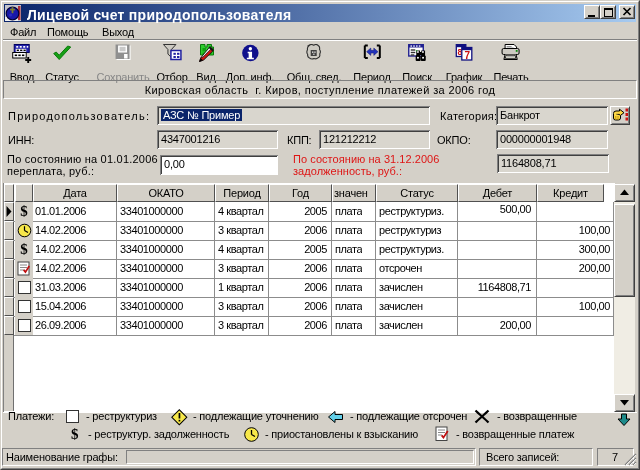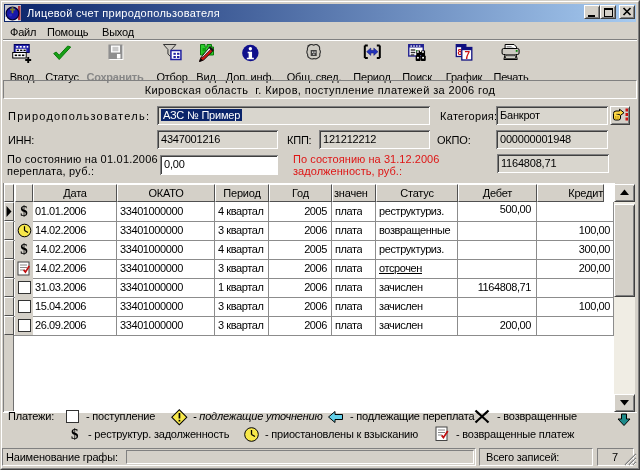--- a/index.html
+++ b/index.html
@@ -20,21 +20,21 @@
 <svg width="16" height="16">
 <rect x="0" y="0" width="16" height="16" fill="#c4c4cc"></rect>
 <rect x="13" y="1" width="2.5" height="14" fill="#b03038"></rect>
 <rect x="0" y="12" width="13" height="4" fill="#f2f2f2"></rect>
 <circle cx="7.5" cy="8.5" r="6.3" fill="#1818a8"></circle>
 <circle cx="7.5" cy="8.5" r="6.3" fill="none" stroke="#000038" stroke-width="1.2"></circle>
 <rect x="6.6" y="2.2" width="1.8" height="6" fill="#7e7e2e"></rect>
 <rect x="5" y="3.8" width="5" height="1.6" fill="#7e7e2e"></rect>
 <circle cx="5.5" cy="10" r="1.6" fill="#2a2ac0"></circle>
 </svg></div>
-<div class="abs" style="left:27px;top:7px;color:#fff;font-weight:normal;font-size:11px;letter-spacing:0.28px;">Лицевой счет природопользователя</div>
+<div class="abs" style="left:27px;top:7px;color:#fff;font-weight:bold;font-size:14px;letter-spacing:0.28px;">Лицевой счет природопользователя</div>
 
 <div class="abs raise" style="left:584px;top:5px;width:16px;height:14px;background:#D4D0C8;">
     <div class="abs" style="left:3px;top:9px;width:7px;height:2px;background:#000;"></div>
   </div>
 <div class="abs raise" style="left:600px;top:5px;width:16px;height:14px;background:#D4D0C8;">
     <div class="abs" style="left:3px;top:2px;width:9px;height:9px;border:1px solid #000;border-top:2px solid #000;"></div>
   </div>
 <div class="abs raise" style="left:619px;top:5px;width:16px;height:14px;background:#D4D0C8;">
 <svg width="14" height="12">
       <path d="M3.5 2 L10.5 9 M10.5 2 L3.5 9" stroke="#000" stroke-width="1.7"></path>
@@ -74,21 +74,21 @@
 
 <div class="tb" style="left:62px;">
     <div class="ic">
 <svg width="22" height="19" style="margin-top:1px;">
         <path d="M2.5 9.5 L8 15.5 L19.5 3 L16.5 2 L8 11.2 L5 8 Z" fill="#16A016" stroke="#0c7a0c" stroke-width="1"></path>
       </svg>
 </div>
     <div class="lb">Статус</div>
   </div>
 
-<div class="tb" style="left:115px;color:#878787;font-weight:bold;">
+<div class="tb" style="left:123px;color:#878787;">
     <div class="ic">
 <svg width="18" height="19" style="margin-top:2px;">
 <rect x="3" y="1.5" width="14" height="14.5" fill="#fff"></rect>
 <rect x="2" y="0.5" width="14" height="14.5" fill="#8F8F8F"></rect>
 <rect x="4.5" y="1.5" width="9" height="7" fill="#fff"></rect>
 <rect x="6" y="2.8" width="6" height="4.5" fill="#c9c9c9"></rect>
 <rect x="10.5" y="10" width="3.5" height="4.5" fill="#fff"></rect>
 </svg>
     </div>
     <div class="lb">Сохранить</div>
@@ -274,21 +274,21 @@
 
 <div class="hc" style="left:4px;width:10px;"></div>
 <div class="hc" style="left:15px;width:18px;"></div>
 <div class="hc" style="left:33px;width:84px;">Дата</div>
 <div class="hc" style="left:117px;width:98px;">ОКАТО</div>
 <div class="hc" style="left:215px;width:54px;">Период</div>
 <div class="hc" style="left:269px;width:63px;">Год</div>
 <div class="hc" style="left:332px;width:44px;text-align:left;text-indent:1px;">значен</div>
 <div class="hc" style="left:376px;width:82px;">Статус</div>
 <div class="hc" style="left:458px;width:79px;">Дебет</div>
-<div class="hc" style="left:537px;width:67px;text-align:right;">Кредит</div>
+<div class="hc" style="left:537px;width:67px;">Кредит</div>
 
 <div class="vl" style="left:32px;"></div>
 <div class="vl" style="left:116px;"></div>
 <div class="vl" style="left:214px;"></div>
 <div class="vl" style="left:268px;"></div>
 <div class="vl" style="left:331px;"></div>
 <div class="vl" style="left:375px;"></div>
 <div class="vl" style="left:457px;"></div>
 <div class="vl" style="left:536px;"></div>
 <div class="vl" style="left:613px;"></div>
@@ -345,35 +345,35 @@
 <div class="cell" style="left:218px;top:202px;">4 квартал</div>
 <div class="cell" style="left:269px;top:202px;width:58px;text-align:right;">2005</div>
 <div class="cell" style="left:335px;top:202px;">плата</div>
 <div class="cell" style="left:379px;top:202px;">реструктуриз.</div>
 <div class="cell" style="left:458px;top:200px;width:73px;text-align:right;">500,00</div>
 <div class="cell" style="left:35px;top:221px;">14.02.2006</div>
 <div class="cell" style="left:120px;top:221px;">33401000000</div>
 <div class="cell" style="left:218px;top:221px;">3 квартал</div>
 <div class="cell" style="left:269px;top:221px;width:58px;text-align:right;">2006</div>
 <div class="cell" style="left:335px;top:221px;">плата</div>
-<div class="cell" style="left:379px;top:221px;width:78px;">возвращенные</div>
+<div class="cell" style="left:379px;top:221px;width:78px;">реструктуриз</div>
 <div class="cell" style="left:537px;top:221px;width:73px;text-align:right;">100,00</div>
 <div class="cell" style="left:35px;top:240px;">14.02.2006</div>
 <div class="cell" style="left:120px;top:240px;">33401000000</div>
 <div class="cell" style="left:218px;top:240px;">4 квартал</div>
 <div class="cell" style="left:269px;top:240px;width:58px;text-align:right;">2005</div>
 <div class="cell" style="left:335px;top:240px;">плата</div>
 <div class="cell" style="left:379px;top:240px;">реструктуриз.</div>
 <div class="cell" style="left:537px;top:240px;width:73px;text-align:right;">300,00</div>
 <div class="cell" style="left:35px;top:259px;">14.02.2006</div>
 <div class="cell" style="left:120px;top:259px;">33401000000</div>
 <div class="cell" style="left:218px;top:259px;">3 квартал</div>
 <div class="cell" style="left:269px;top:259px;width:58px;text-align:right;">2006</div>
 <div class="cell" style="left:335px;top:259px;">плата</div>
-<div class="cell" style="left:379px;top:259px;text-decoration:underline;">отсрочен</div>
+<div class="cell" style="left:379px;top:259px;">отсрочен</div>
 <div class="cell" style="left:537px;top:259px;width:73px;text-align:right;">200,00</div>
 <div class="cell" style="left:35px;top:278px;">31.03.2006</div>
 <div class="cell" style="left:120px;top:278px;">33401000000</div>
 <div class="cell" style="left:218px;top:278px;">1 квартал</div>
 <div class="cell" style="left:269px;top:278px;width:58px;text-align:right;">2006</div>
 <div class="cell" style="left:335px;top:278px;">плата</div>
 <div class="cell" style="left:379px;top:278px;">зачислен</div>
 <div class="cell" style="left:458px;top:278px;width:73px;text-align:right;">1164808,71</div>
 <div class="cell" style="left:35px;top:297px;">15.04.2006</div>
 <div class="cell" style="left:120px;top:297px;">33401000000</div>
@@ -395,31 +395,31 @@
       <path d="M9.5 4.5 L14 10 L5 10 Z" fill="#000"></path>
     </svg></div>
 <div class="abs raise" style="left:614px;top:204px;width:21px;height:93px;background:#D4D0C8;"></div>
 <div class="abs raise" style="left:614px;top:394px;width:21px;height:18px;background:#D4D0C8;"><svg width="19" height="16">
       <path d="M9.5 10.5 L14 5 L5 5 Z" fill="#000"></path>
     </svg></div>
 
 <div class="abs" style="left:3px;top:412px;width:634px;height:33px;background:#D4D0C8;border-top:1px solid #fff;"></div>
 <div class="abs" style="left:8px;top:410px;">Платежи:</div>
 <div class="abs" style="left:66px;top:410px;width:13px;height:13px;background:#fff;border:1px solid #333;"></div>
-<div class="abs" style="left:86px;top:410px;">- поступление</div>
+<div class="abs" style="left:86px;top:410px;">- реструктуриз</div>
 <div class="abs" style="left:170px;top:408px;"><svg width="18" height="18">
       <rect x="4" y="4" width="10.6" height="10.6" transform="rotate(45 9.3 9.3)" fill="#f7e84a" stroke="#000" stroke-width="1"></rect>
       <rect x="8.6" y="5" width="1.7" height="5.5" fill="#000"></rect>
       <rect x="8.6" y="11.8" width="1.7" height="1.7" fill="#000"></rect>
     </svg></div>
-<div class="abs" style="left:193px;top:410px;font-style:italic;">- подлежащие уточнению</div>
+<div class="abs" style="left:193px;top:410px;">- подлежащие уточнению</div>
 <div class="abs" style="left:327px;top:409px;"><svg width="17" height="16">
       <path d="M1.5 8 L8 2.5 V5.5 H15.5 V10.5 H8 V13.5 Z" fill="#63cfe8" stroke="#000" stroke-width="1"></path>
     </svg></div>
-<div class="abs" style="left:350px;top:410px;">- подлежащие переплата</div>
+<div class="abs" style="left:350px;top:410px;">- подлежащие отсрочен</div>
 <div class="abs" style="left:473px;top:408px;"><svg width="18" height="17">
       <path d="M2.5 2.5 C6 6 12 11 15.5 14.5 M15.5 2.5 C12 6 6 11 2.5 14.5" stroke="#000" stroke-width="2.2" fill="none"></path>
     </svg></div>
 <div class="abs" style="left:497px;top:410px;">- возвращенные</div>
 <div class="abs" style="left:617px;top:413px;"><svg width="14" height="14">
       <path d="M4.5 1 H9.5 V6 H13 L7 12.5 L1 6 H4.5 Z" fill="#1d8a8a" stroke="#000" stroke-width="1"></path>
     </svg></div>
 <div class="abs" style="left:71px;top:426px;font-family:'Liberation Serif',serif;font-weight:bold;font-size:15px;">$</div>
 <div class="abs" style="left:88px;top:428px;">- реструктур. задолженность</div>
 <div class="abs" style="left:243px;top:426px;"><svg width="17" height="17">

